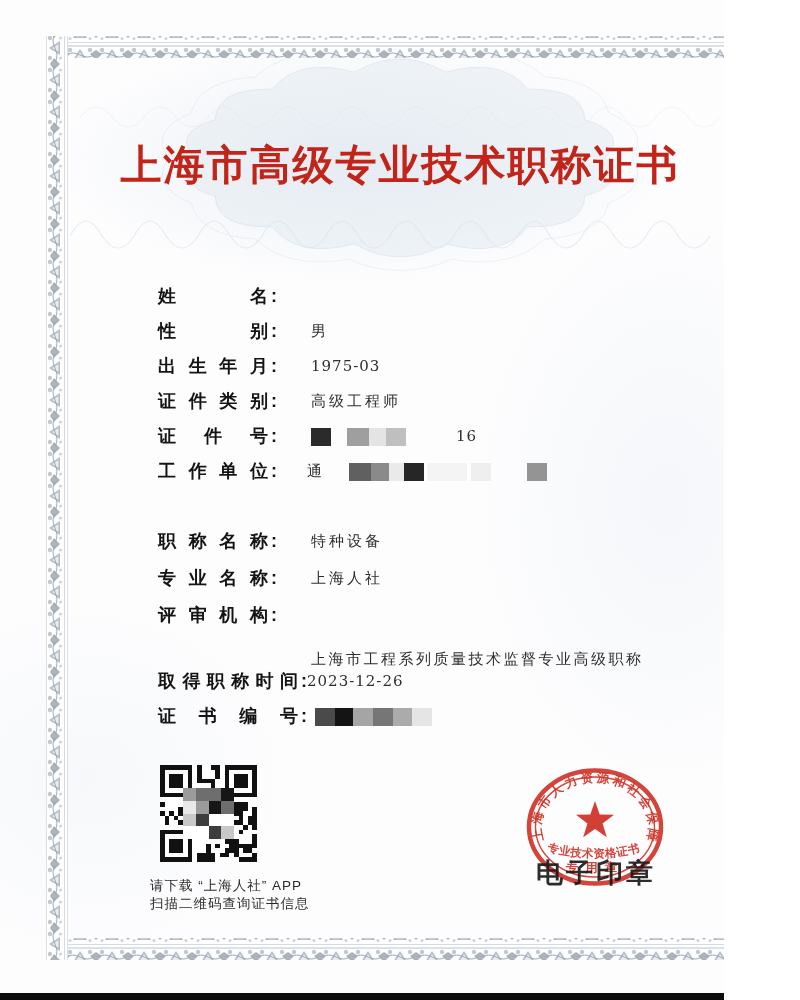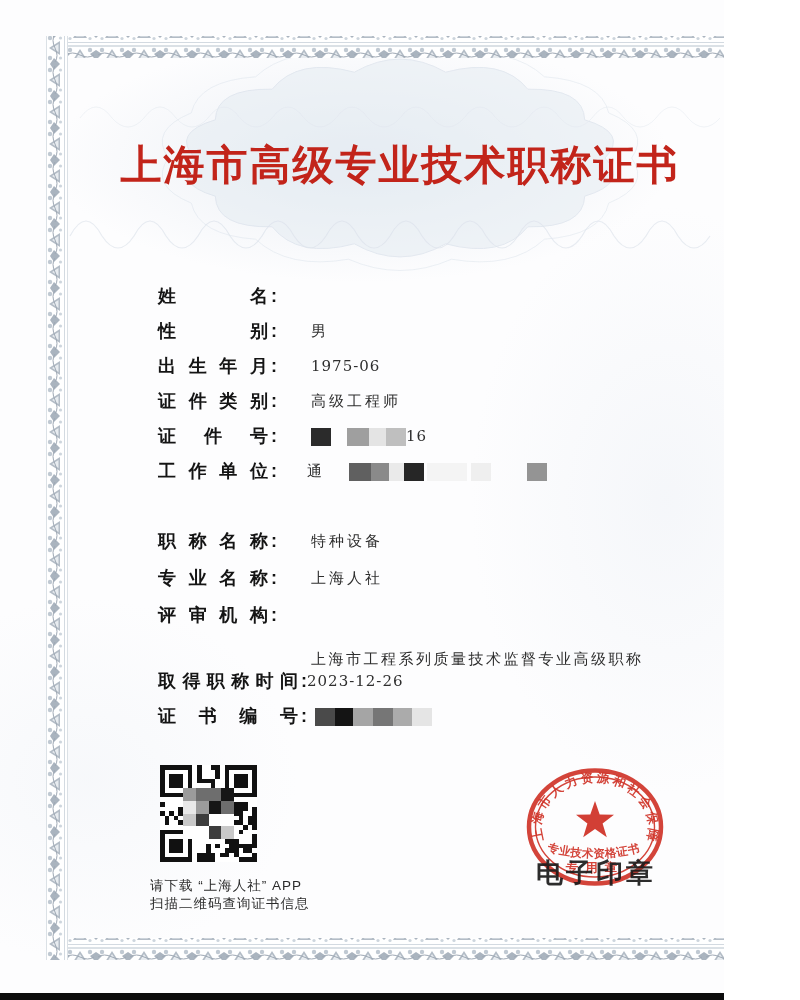--- a/index.html
+++ b/index.html
@@ -29,21 +29,21 @@
   .ltext.wide{width:140px;}
   .colon{font-weight:700;margin-left:3px;}
   .fvalue{
     margin-left:34px;font-family:"DejaVu Serif",serif;font-size:15px;
     letter-spacing:3px;color:#2e2e2e;display:flex;align-items:center;
   }
   .fvalue.wide-ml{margin-left:8px;}
   .fvalue .line{display:block;}
   .multiline{display:block;line-height:23px;max-width:380px;margin-top:44px;}
   .rblock{display:inline-block;height:18px;vertical-align:middle;}
-  .suffix{letter-spacing:1px;}
+  .suffix{margin-left:50px;letter-spacing:1px;}
   .prefix{margin-right:0;}
   
   .qr-wrap{position:absolute;left:160px;top:765px;}
   .qr-caption{
     position:absolute;left:150px;top:877px;white-space:nowrap;
     font-size:13.5px;font-weight:400;color:#2b2b2b;line-height:18px;letter-spacing:1px;
   }
   
   .seal-svg{position:absolute;left:524px;top:764px;}
   .seal-overlay{
@@ -129,21 +129,21 @@
     <div class="row">
       <span class="flabel">
           <span class="ltext justify-chars">
             <span>出</span>
             <span>生</span>
             <span>年</span>
             <span>月</span>
           </span>
           <span class="colon">:</span>
         </span>
-      <span class="fvalue" style="letter-spacing:1px">1975-06</span>
+      <span class="fvalue" style="letter-spacing:1px">1975-03</span>
     </div>
     <div class="row">
       <span class="flabel">
           <span class="ltext justify-chars">
             <span>证</span>
             <span>件</span>
             <span>类</span>
             <span>别</span>
           </span>
           <span class="colon">:</span>

